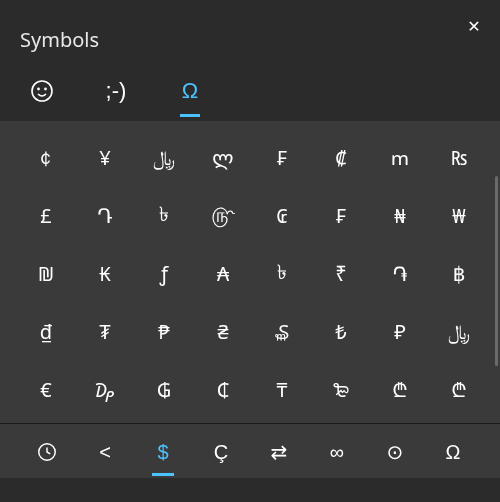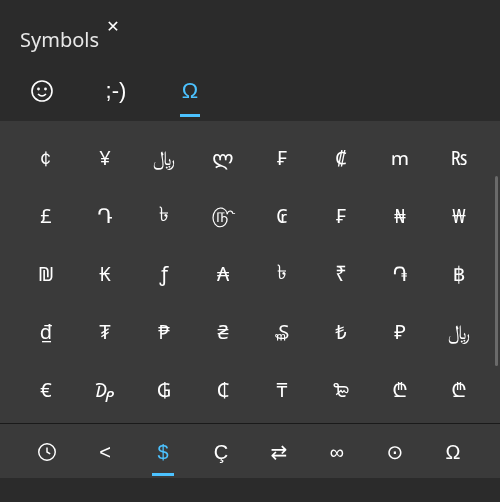--- a/index.html
+++ b/index.html
@@ -11,20 +11,21 @@
       width: 500px;
       height: 502px;
       background: #2b2b2b;
       font-family: "Segoe UI", system-ui, sans-serif;
       color: #ffffff;
       overflow: hidden;
       position: relative;
     }
     .header {
       display: flex;
+      justify-content: space-between;
       align-items: flex-start;
       padding: 12px 12px 8px 20px;
     }
     .title {
       font-size: 20px;
       font-weight: 400;
       color: #e8e8e8;
       margin-top: 14px;
     }
     .close-btn {

